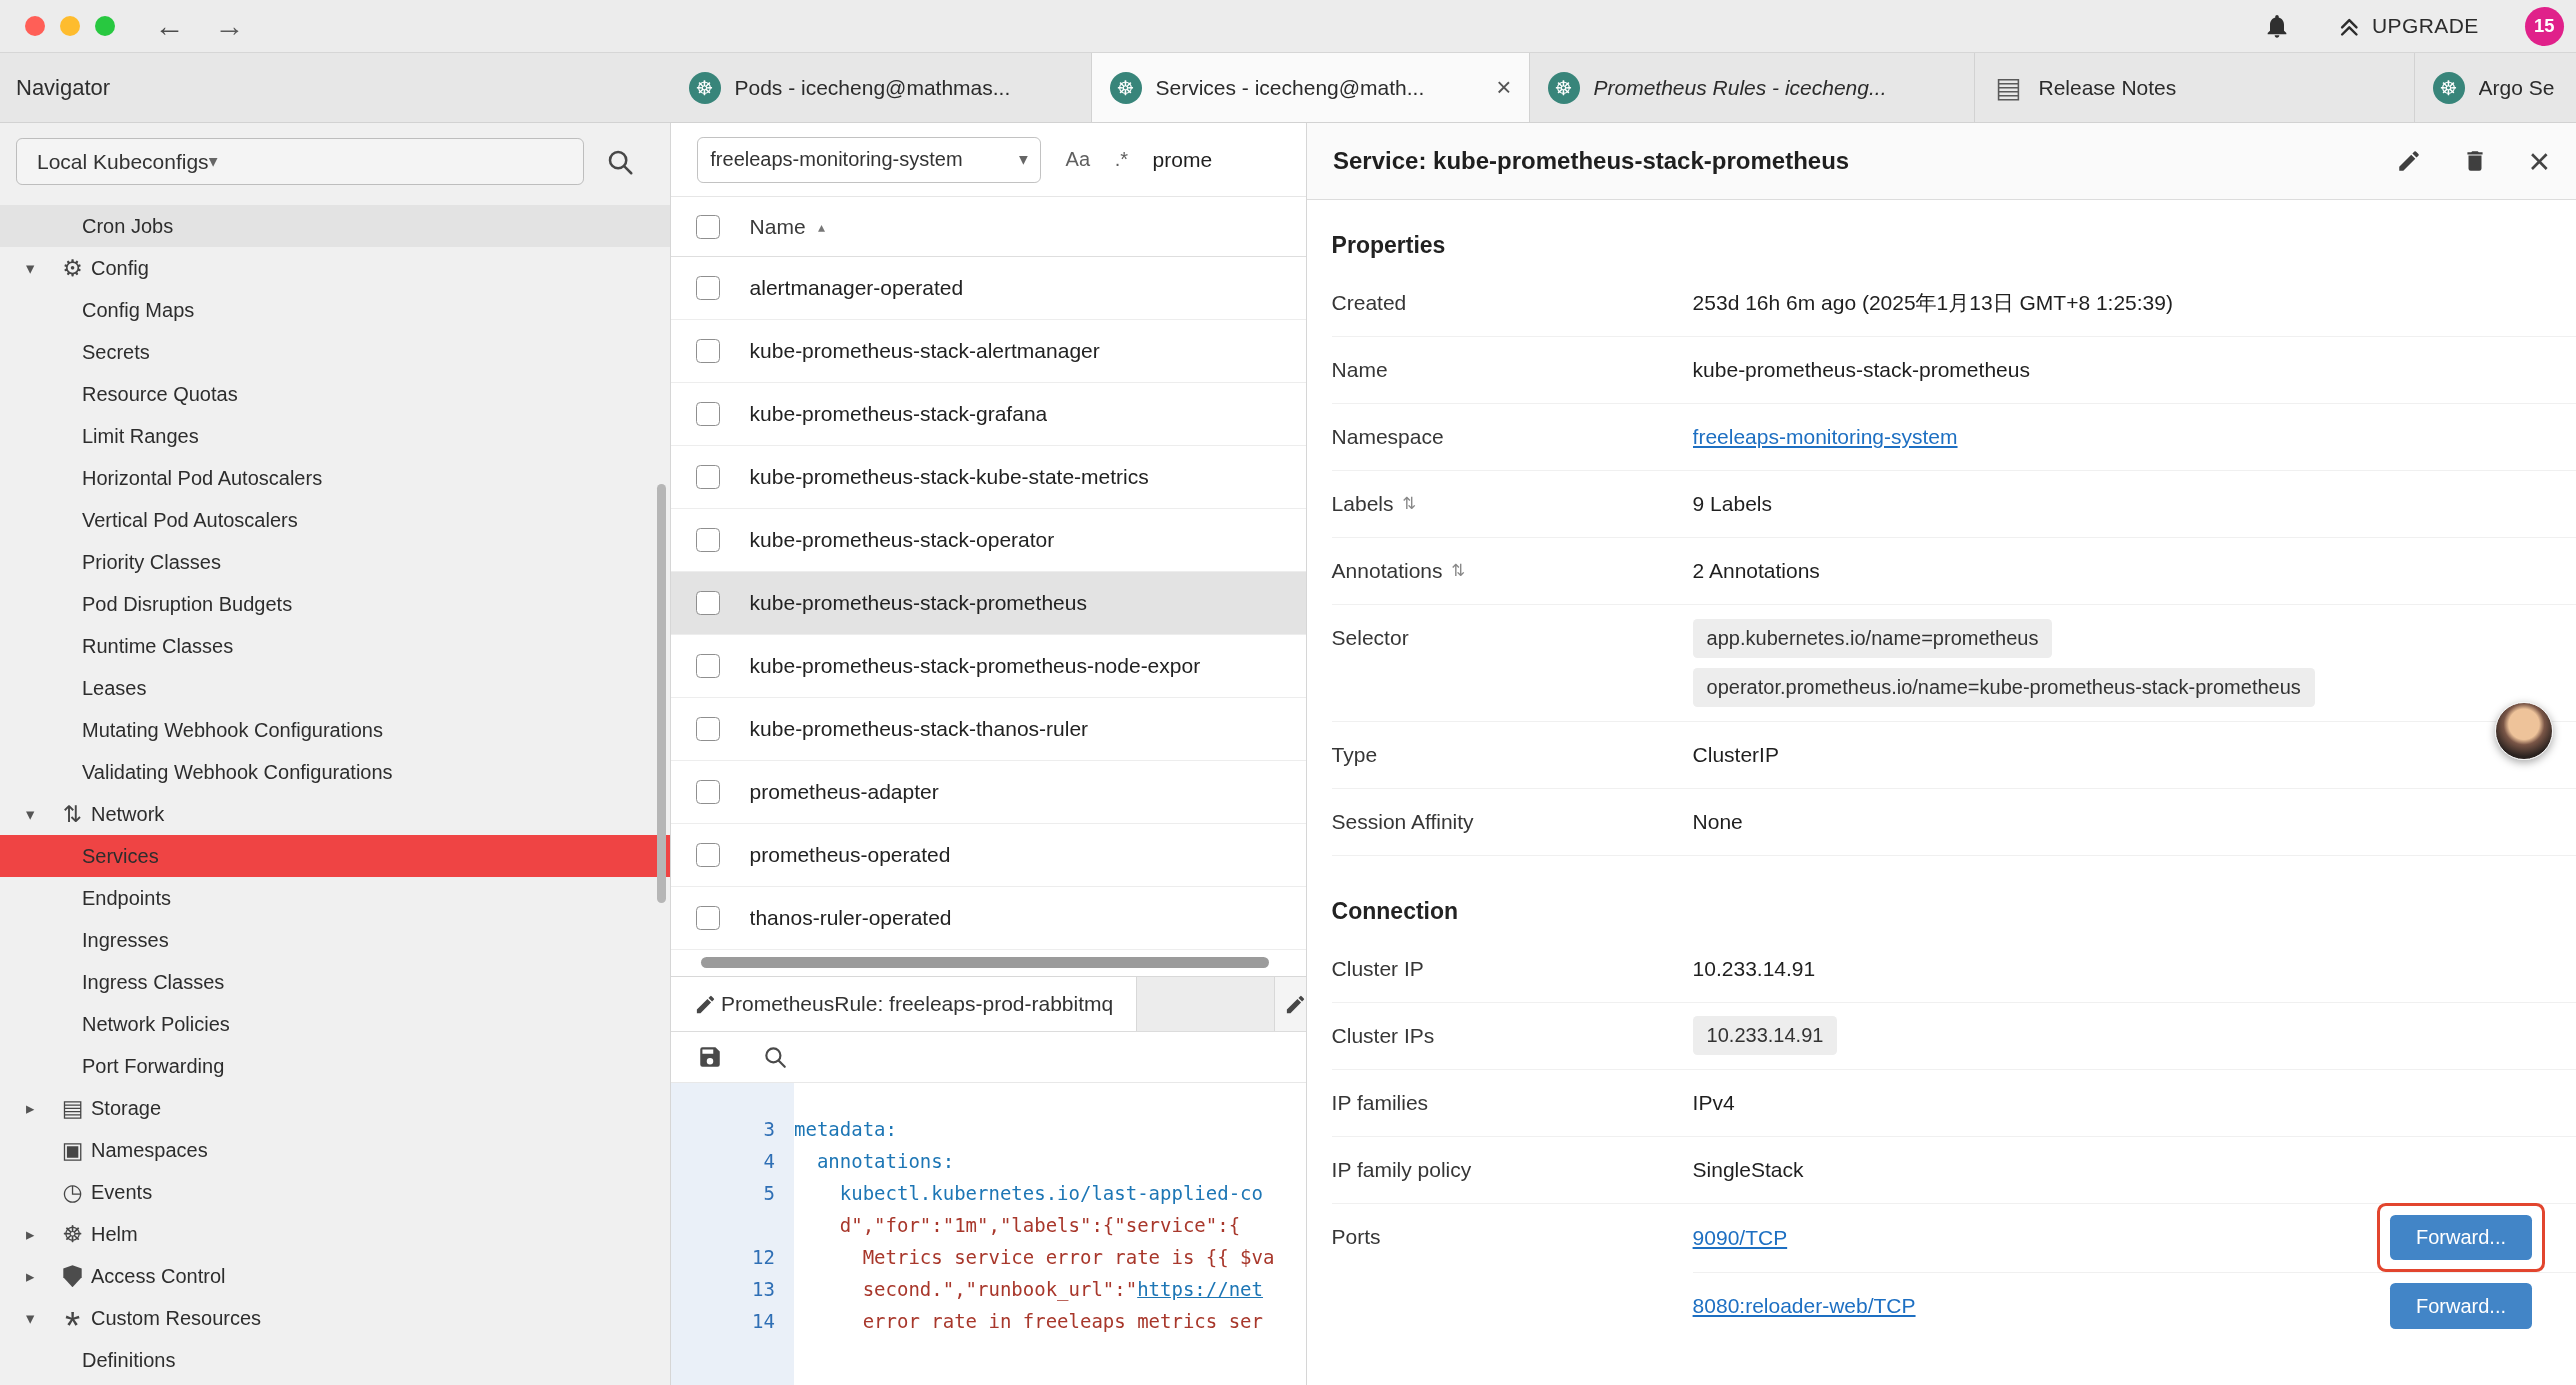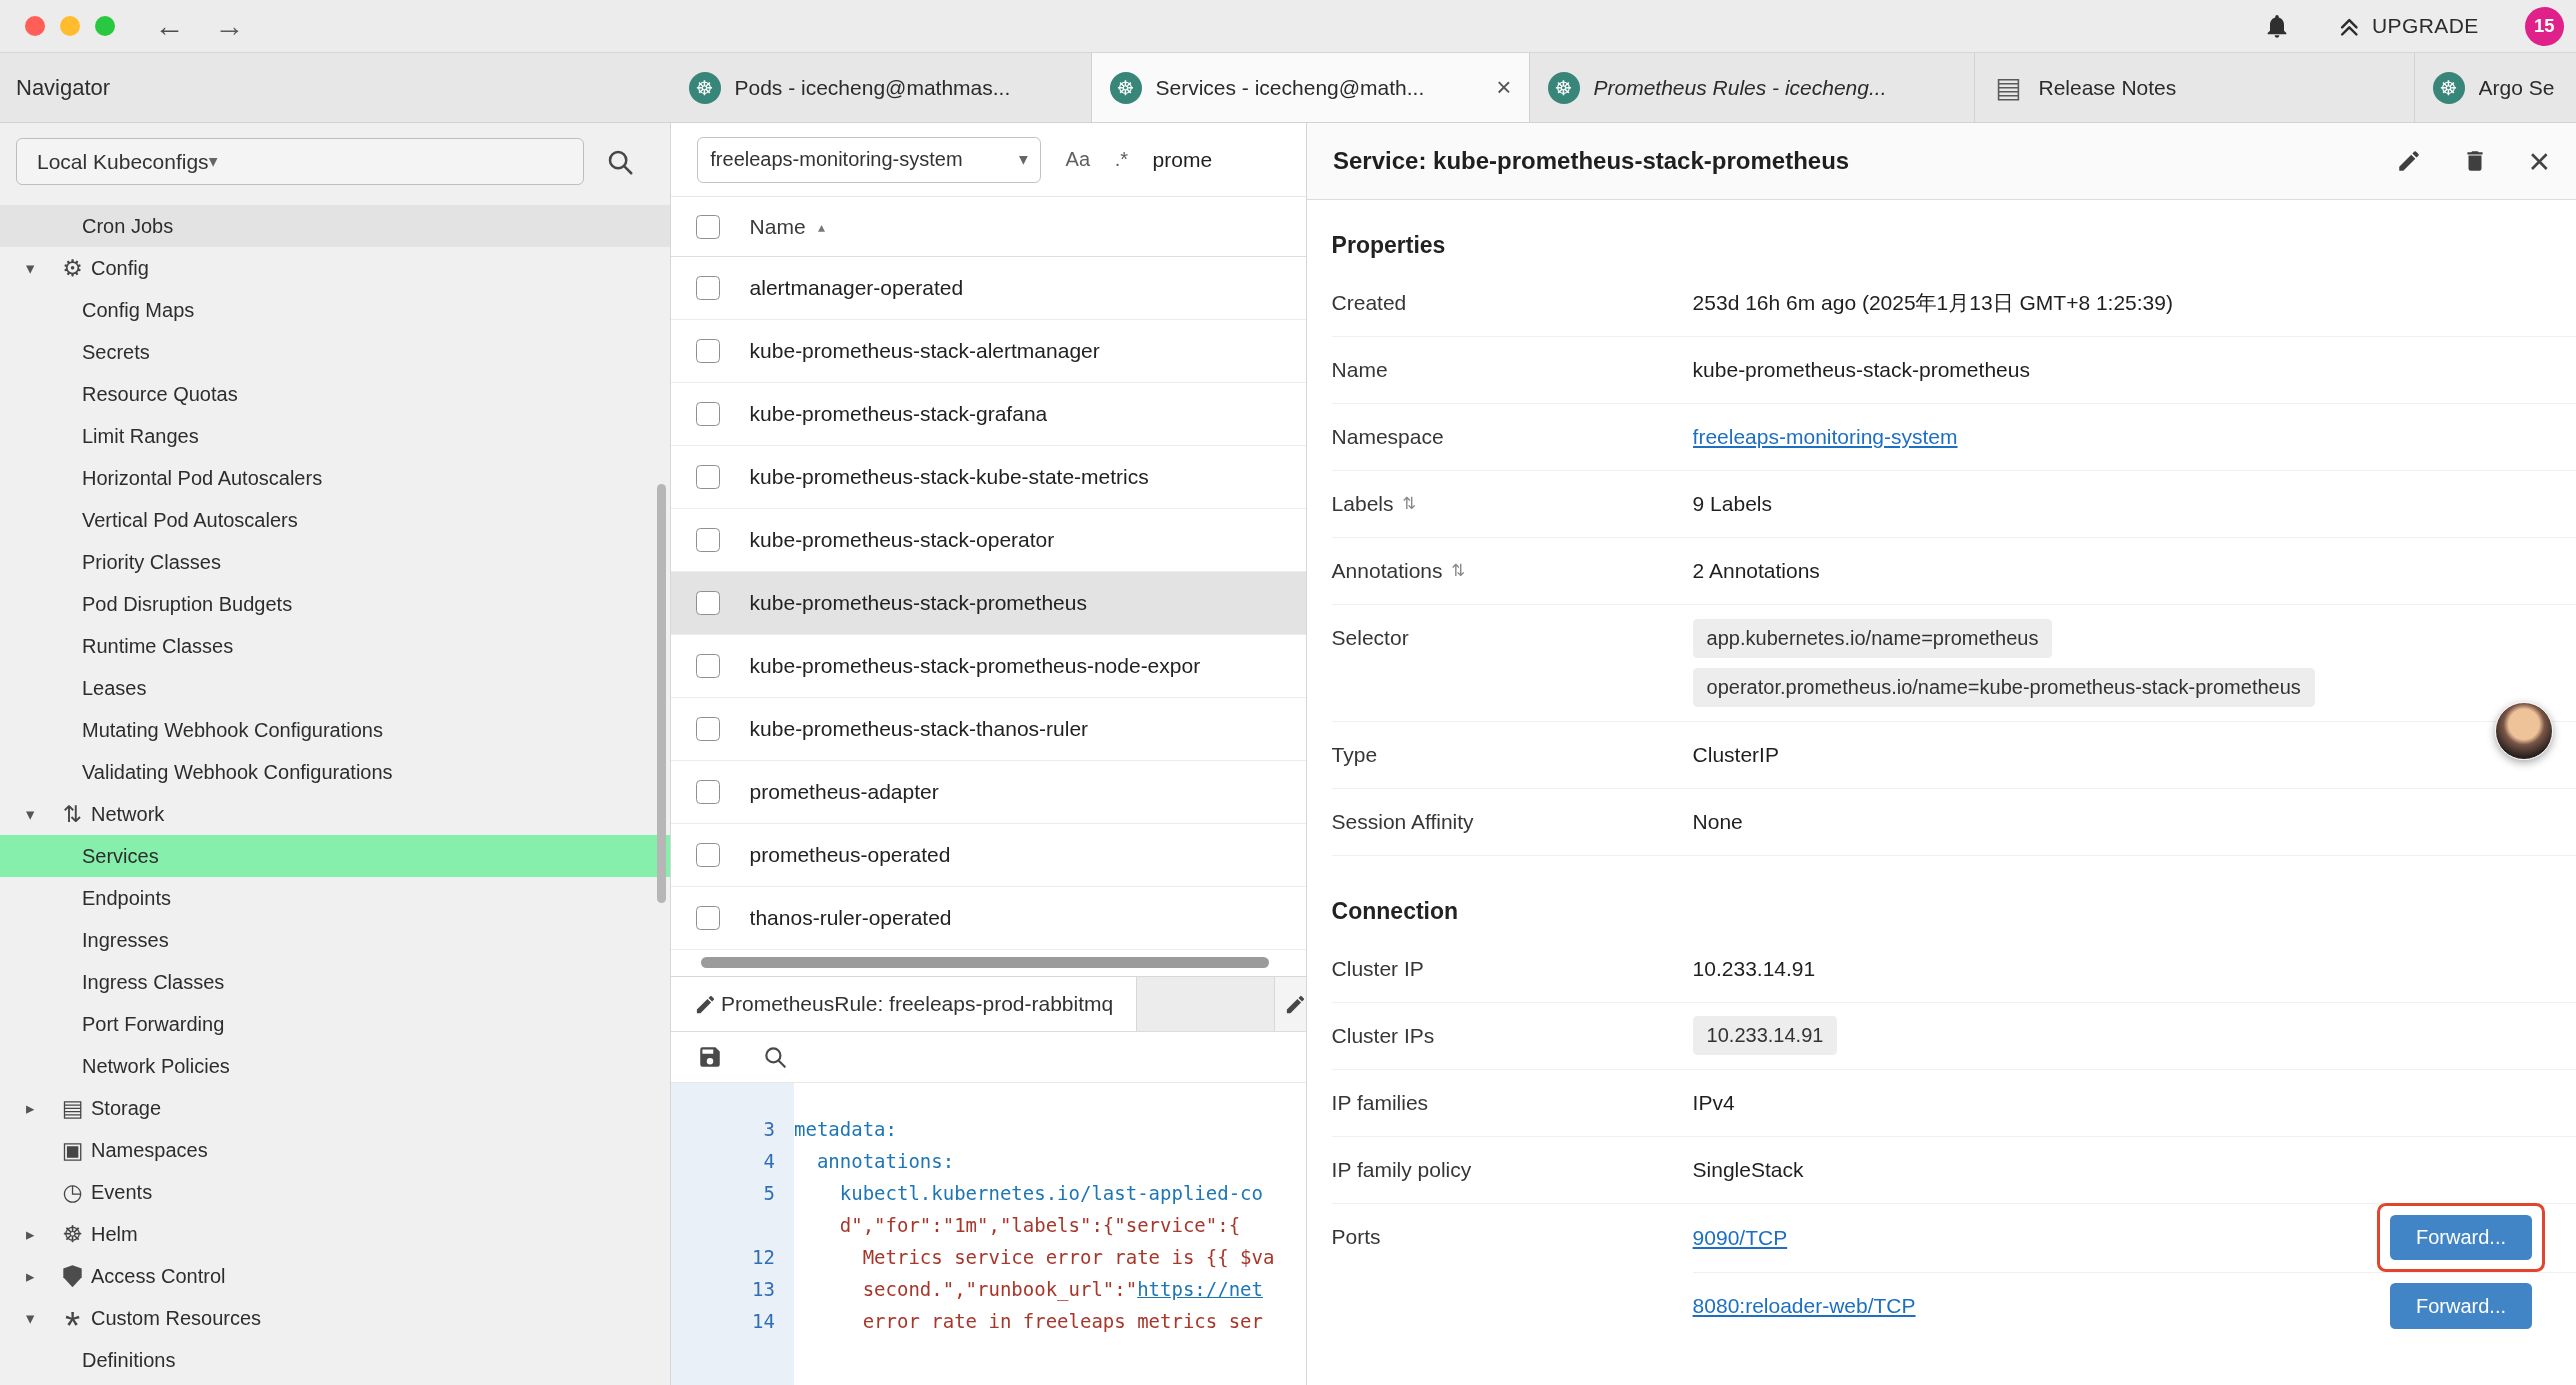--- a/index.html
+++ b/index.html
@@ -40,21 +40,21 @@
 .content{display:flex;height:1263px}
 
 
 .sidebar{width:671px;flex:none;background:#f0f0f0;border-right:0.9px solid #d6d6d6;position:relative;overflow:hidden}
 .kube-row{display:flex;align-items:center;gap:21px;padding:15px 16px 11.4px}
 .kube-select{width:568px;height:47px;border:1.8px solid #bdbdbd;border-radius:6.1px;display:flex;align-items:center;justify-content:flex-start;padding:0 20px;color:#333;background:#f4f4f4}
 .sel-chevron{color:#666;font-size:17.5px}
 .tree{margin-top:8.8px}
 .nav-item{height:42px;display:flex;align-items:center;padding-left:26px}
 .nav-item.child{padding-left:82px}
-.nav-item.selected{background:#86efac}
+.nav-item.selected{background:#ef4444}
 .nav-item.hover{background:#e3e3e3}
 .arrow{width:28px;flex:none;font-size:16.7px;color:#555}
 .nicon{width:37px;flex:none;display:flex;align-items:center;justify-content:center;font-size:23px;color:#464646}
 .nicon.shield::before{content:"";width:18.4px;height:22px;background:#4c4c4c;clip-path:polygon(50% 0,100% 15%,100% 55%,50% 100%,0 55%,0 15%)}
 .nicon.star{font-size:39px;transform:translateY(8px)}
 .nlabel{font-size:20px;color:#2d2d2d;white-space:nowrap}
 .vscroll{position:absolute;right:4.4px;top:361px;width:8.8px;height:419px;border-radius:5.3px;background:#b6b6b6}
 
 
 .main{width:636px;flex:none;background:#fff;border-right:0.9px solid #d6d6d6;display:flex;flex-direction:column;overflow:hidden}
@@ -285,26 +285,26 @@
           <span class="nlabel">Ingresses</span>
         </div>
 
         <div class="nav-item child">
 
           <span class="nlabel">Ingress Classes</span>
         </div>
 
         <div class="nav-item child">
 
+          <span class="nlabel">Network Policies</span>
+        </div>
+
+        <div class="nav-item child">
+
           <span class="nlabel">Port Forwarding</span>
-        </div>
-
-        <div class="nav-item child">
-
-          <span class="nlabel">Network Policies</span>
         </div>
 
         <div class="nav-item">
           <span class="arrow">▸</span>
           <span class="nicon">▤</span>
           <span class="nlabel">Storage</span>
         </div>
 
         <div class="nav-item">
           <span class="arrow"></span>

